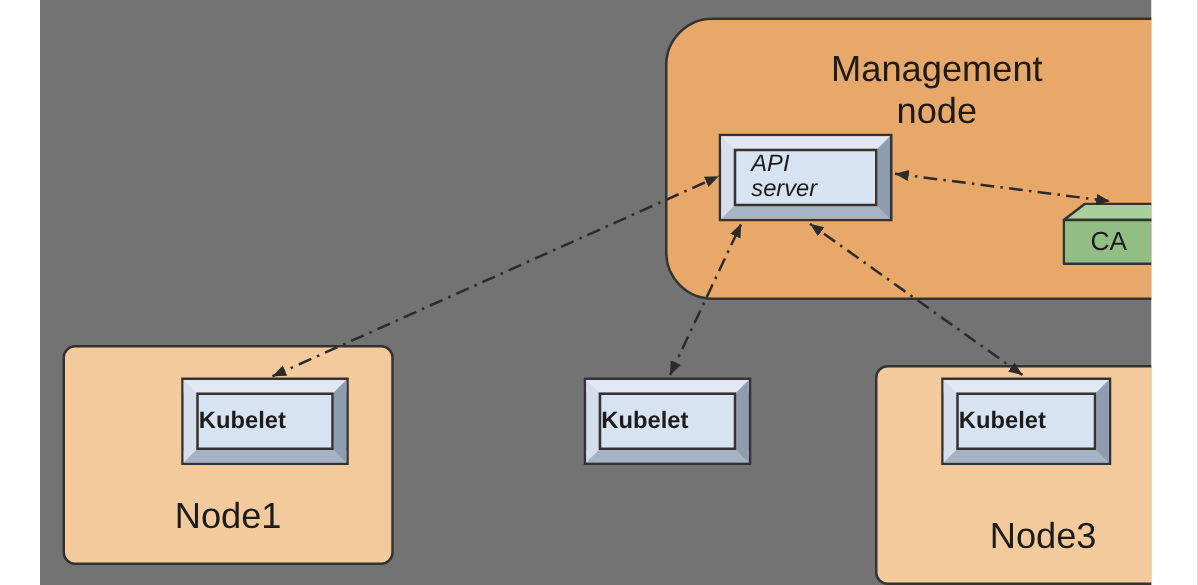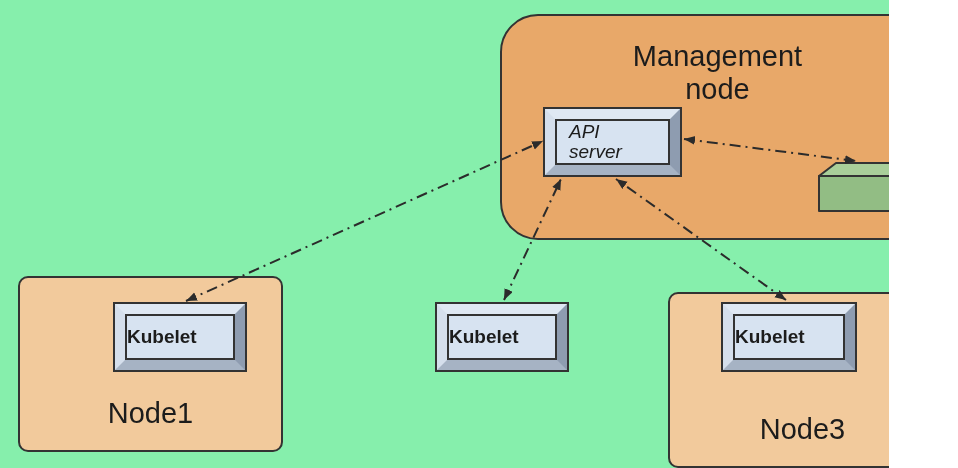--- a/index.html
+++ b/index.html
@@ -5,22 +5,23 @@
   html, body {
     margin: 0;
     padding: 0;
     background: #ffffff;
     font-family: "Liberation Sans", "DejaVu Sans", sans-serif;
   }
   .canvas {
     position: relative;
     width: 889px;
     height: 468px;
-    background: #86efac;
+    background: #737373;
     overflow: hidden;
+    margin-left: 32px;
   }
   
   .group-box {
     position: absolute;
     box-sizing: border-box;
     border: 2px solid var(--outline, #333333);
     background: var(--node-fill, #F2CA9C);
     border-radius: 10px;
   }
   .group-box.management {
@@ -129,20 +130,21 @@
       </div>
     </div>
   </div>
 
   <div class="ca-box">
     <svg width="93" height="51" viewBox="0 0 93 51">
       <polygon class="ca-face-top" points="1,14 18,1 91,1 74,14"></polygon>
       <polygon class="ca-face-side" points="74,14 91,1 91,36 74,49"></polygon>
       <rect class="ca-face-front" x="1" y="14" width="73" height="35"></rect>
     </svg>
+    <span class="ca-label">CA</span>
   </div>
 
   <div class="group-box node1">
     <div class="node-label">Node1</div>
   </div>
   <div class="bevel kubelet-1">
     <div class="bevel-ring">
       <div class="bevel-face center">
         <span>Kubelet</span>
       </div>

